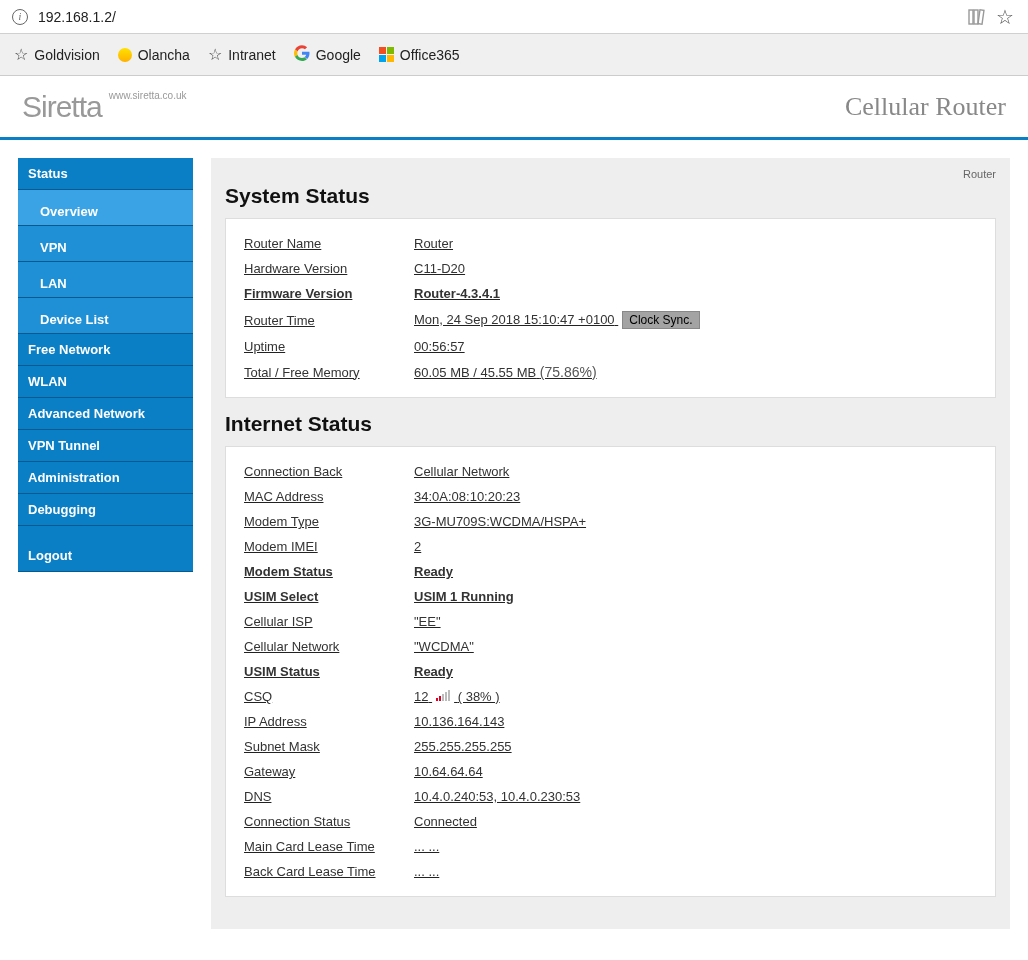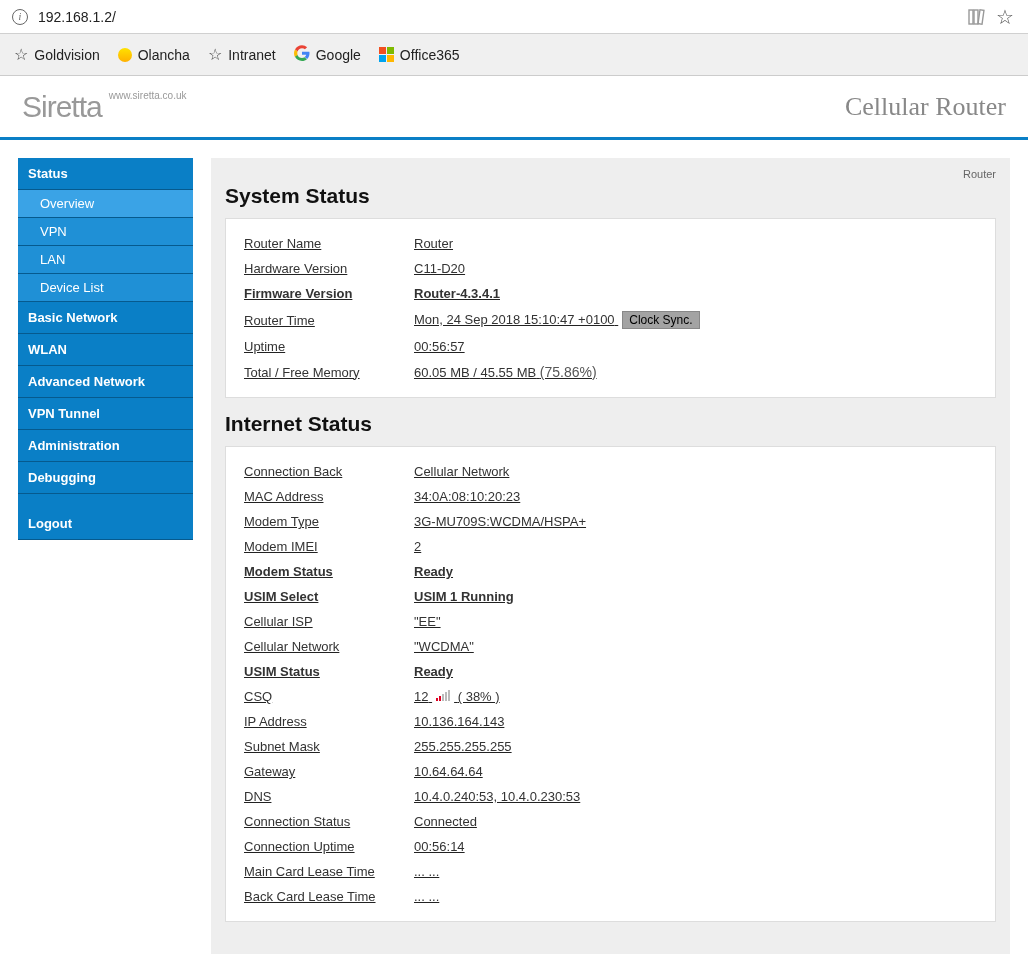--- a/index.html
+++ b/index.html
@@ -18,21 +18,21 @@
 .brand-left { display:flex; flex-direction:row;gap:7px; }
 .brand-logo { font-size:30px; color:#999; font-weight:400; letter-spacing:-1px; line-height:1; }
 .brand-url { font-size:10px; color:#999; margin-top:-2px; }
 .brand-right { font-family: Georgia, serif; font-size:26px; color:#888; }
 
 .layout { display:flex; padding:18px; gap:18px; background:#fff; min-height:calc(100% - 146px); }
 .sidebar { width:175px; flex-shrink:0; }
 .sidebar ul { list-style:none; }
 .sidebar li { background:#0a7fc6; color:#fff; font-size:13px; border-bottom:1px solid #065a8e; }
 .sidebar li.section { font-weight:bold; padding:8px 10px; }
-.sidebar li.sub { background:#1f90d6; font-weight:normal; padding:6px 10px 6px 22px; }
+.sidebar li.sub { background:#1f90d6; font-weight:bold; padding:14px 10px 6px 22px; }
 .sidebar li.sub.active { background:#3aa3e6; }
 .sidebar li.spacer { height:14px; background:#0a7fc6; border-bottom:none; }
 
 .main { flex:1; background:#eee; padding:10px 14px 18px 14px; }
 .breadcrumb { text-align:right; font-size:11px; color:#666; margin-bottom:4px; }
 .panel-title { font-family:Arial, sans-serif; font-size:21px; font-weight:bold; margin:2px 0 10px 0; color:#111; }
 .panel { background:#fff; border:1px solid #ddd; padding:12px 14px; margin-bottom:14px; }
 .panel table { border-collapse:collapse; font-size:13px;text-decoration:underline; }
 .panel td { padding:5px 4px; vertical-align:middle; color:#333; }
 .panel td.l { width:170px; }
@@ -103,21 +103,21 @@
 </div>
 
 <div class="layout">
   <nav class="sidebar">
     <ul>
       <li class="section">Status</li>
       <li class="sub active">Overview</li>
       <li class="sub">VPN</li>
       <li class="sub">LAN</li>
       <li class="sub">Device List</li>
-      <li class="section">Basic Network</li>
+      <li class="section">Free Network</li>
       <li class="section">WLAN</li>
       <li class="section">Advanced Network</li>
       <li class="section">VPN Tunnel</li>
       <li class="section">Administration</li>
       <li class="section">Debugging</li>
       <li class="spacer"></li>
       <li class="section">Logout</li>
     </ul>
   </nav>
 
@@ -228,24 +228,20 @@
             </tr>
         <tr>
               <td class="l">DNS</td>
               <td>10.4.0.240:53, 10.4.0.230:53</td>
             </tr>
         <tr>
               <td class="l">Connection Status</td>
               <td>Connected</td>
             </tr>
         <tr>
-              <td class="l">Connection Uptime</td>
-              <td>00:56:14</td>
-            </tr>
-        <tr>
               <td class="l">Main Card Lease Time</td>
               <td>... ...</td>
             </tr>
         <tr>
               <td class="l">Back Card Lease Time</td>
               <td>... ...</td>
             </tr>
       </tbody>
         </table>
     </div>

